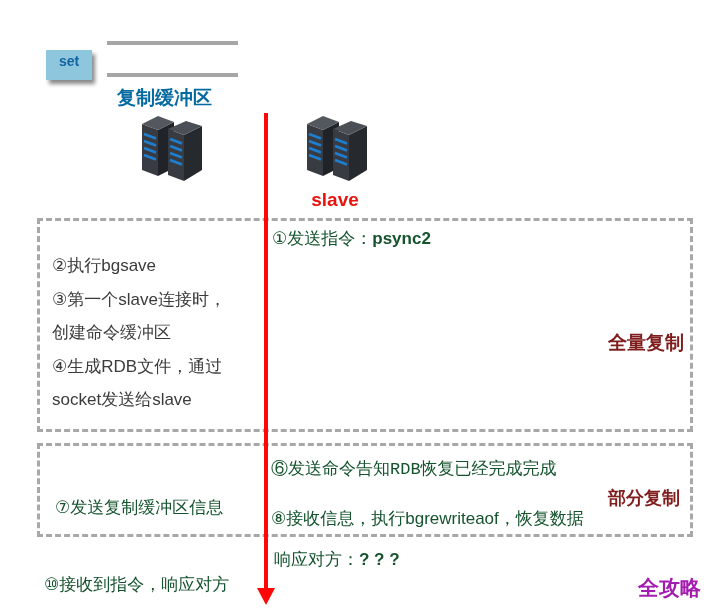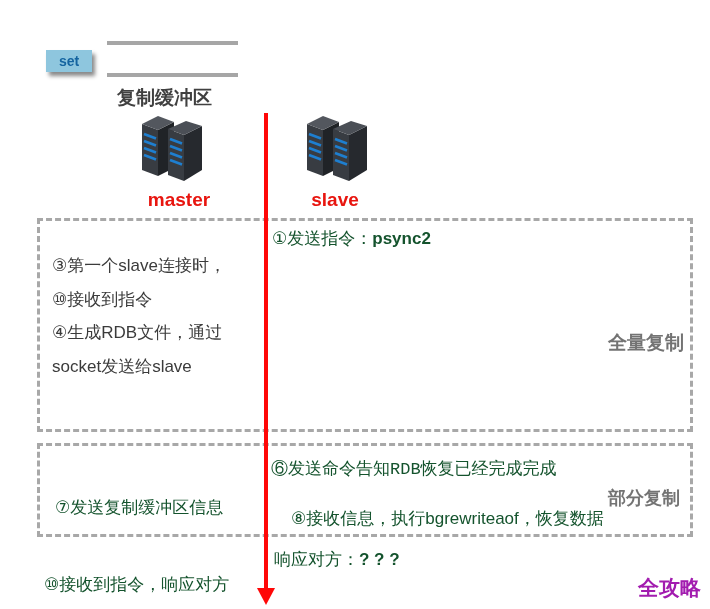--- a/index.html
+++ b/index.html
@@ -6,29 +6,29 @@
   html,body { background:#ffffff; }
   body { font-family:"Liberation Sans","DejaVu Sans",sans-serif; }
   .canvas {
     position:relative; width:710px; height:609px; background:#ffffff; overflow:hidden;
   }
   .abs { position:absolute; }
   .step { font-size:17px; color:#14532d; white-space:nowrap; }
   .bold { font-weight:bold; }
 
   .set-btn {
-    left:46px; top:50px; width:46px; height:22px;
+    left:46px; top:50px; width:46px; height:30px;
     background:#8ec6de; color:#1464a0;
     font-size:14px; font-weight:bold; text-align:center; line-height:22px;
     box-shadow:3px 4px 4px #8a8a8a;
   }
   .buf-line { background:#a6a6a6; height:4px; width:131px; left:107px; }
   .buf-line.top { top:41px; }
   .buf-line.bottom { top:73px; }
-  .buf-label { left:117px; top:85px; font-size:19px; font-weight:bold; color:#404040; white-space:nowrap; }
+  .buf-label { left:117px; top:85px; font-size:19px; font-weight:bold; color:#0369a1; white-space:nowrap; }
 
   .server { width:82px; height:76px; }
   .server-master { left:138px; top:110px; }
   .server-slave  { left:303px; top:110px; }
   .node-label { width:82px; text-align:center; font-size:19px; font-weight:bold; color:#e8150f; top:189px; }
   .node-label.master { left:138px; }
   .node-label.slave  { left:294px; }
 
   .dashed-box { border:3px dashed #a8a8a8; background:transparent; }
   .box-full    { left:37px; top:218px; width:656px; height:214px; }
@@ -41,25 +41,25 @@
     border-top:17px solid #ff0707;
   }
 
   .master-steps { left:52px; top:249px; width:215px; line-height:33.5px; font-size:17px; color:#3b3b3b; }
   .master-steps div { white-space:nowrap; }
 
   .step1  { left:272px; top:227px; }
   .step5  { left:269px; top:404px; }
   .step6  { left:271px; top:457px;font-family:Liberation Mono, monospace; }
   .step7  { left:55px;  top:483px;margin-top:13px; }
-  .step8  { left:271px; top:507px;margin-left:20px; }
+  .step8  { left:271px; top:507px; }
   .step9  { left:274px; top:548px; }
   .step10 { left:44px;  top:573px; z-index:2; }
 
-  .phase-tag { font-size:19px; font-weight:bold; color:#737373; white-space:nowrap; }
+  .phase-tag { font-size:19px; font-weight:bold; color:#7f1d1d; white-space:nowrap; }
   .tag-full    { left:608px; top:330px; }
   .tag-partial { left:608px; top:486px; font-size:18px; }
 
   .watermark { left:638px; top:574px; font-size:21px; font-weight:bold; color:#a21caf; white-space:nowrap; }
 </style>
 </head>
 <body>
 
 <div class="canvas">
 
@@ -105,37 +105,37 @@
     <polygon points="46,25 64,16 64,60 46,71" fill="#26292e"></polygon>
     <polygon points="30,19 48,11 64,16 46,25" fill="#4b4f56"></polygon>
     <g stroke="#1e7fd0" stroke-width="2.6">
       <line x1="32" y1="29" x2="44" y2="33.5"></line>
       <line x1="32" y1="36" x2="44" y2="40.5"></line>
       <line x1="32" y1="43" x2="44" y2="47.5"></line>
       <line x1="32" y1="50" x2="44" y2="54.5"></line>
     </g>
   </svg>
 
-  <div class="abs node-label master">master</div>
   <div class="abs node-label slave">slave</div>
 
   <div class="abs v-line"></div>
   <div class="abs v-arrowhead"></div>
 
   <div class="abs dashed-box box-full"></div>
 
   <div class="abs dashed-box box-partial"></div>
 
   <div class="abs step step1">
     <span>①发送指令：</span><span class="bold">psync2</span>
   </div>
 
   <div class="abs master-steps">
+    <div>②执行bgsave</div>
     <div>③第一个slave连接时，</div>
-    <div>⑩接收到指令</div>
+    <div>创建命令缓冲区</div>
     <div>④生成RDB文件，通过</div>
     <div>socket发送给slave</div>
   </div>
 
   <div class="abs phase-tag tag-full">全量复制</div>
 
 
   <div class="abs step step6">⑥发送命令告知RDB恢复已经完成完成</div>
 
   <div class="abs step step7">⑦发送复制缓冲区信息</div>

